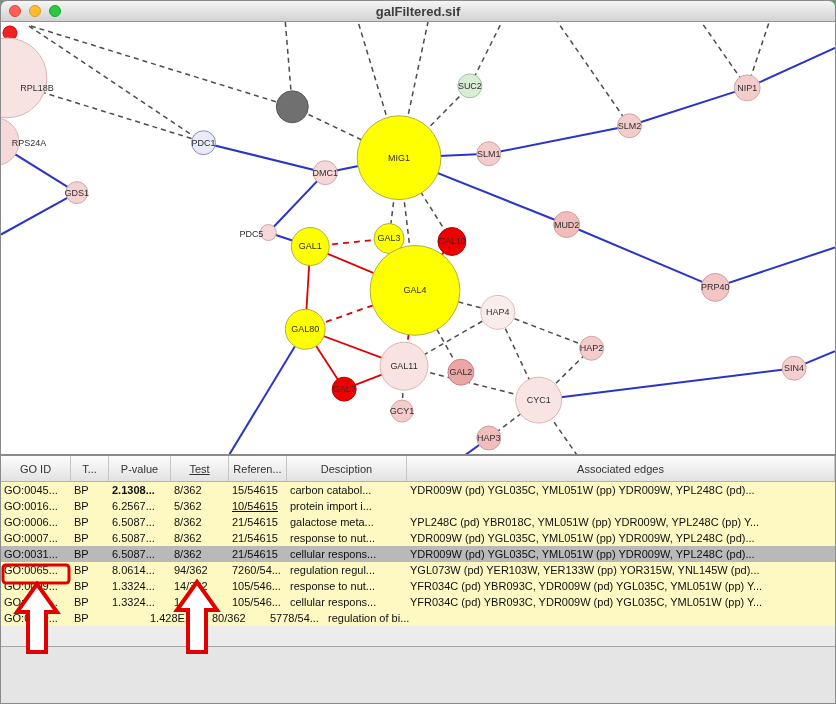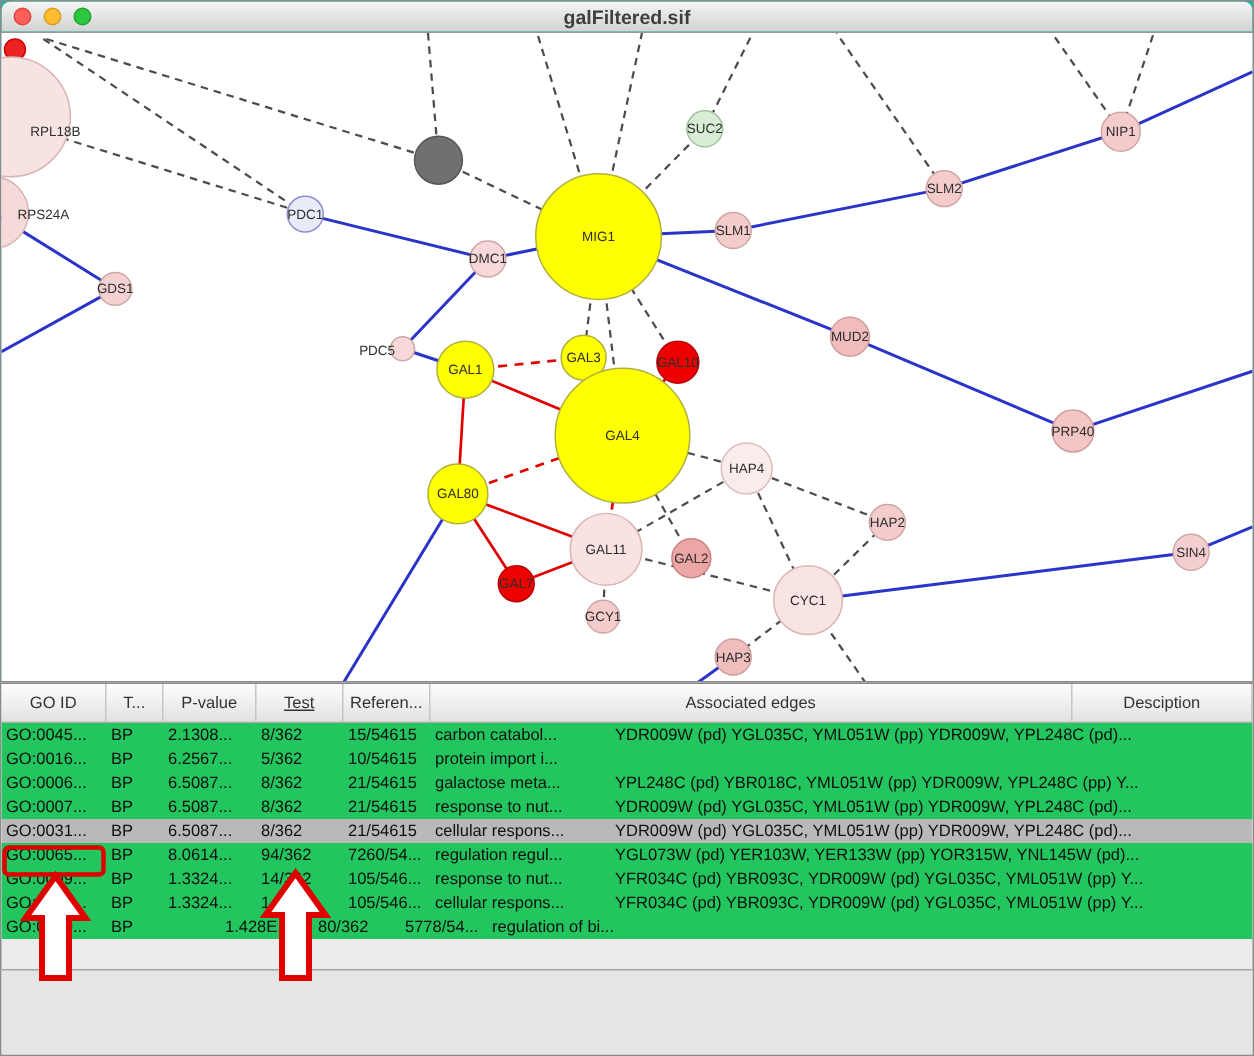--- a/index.html
+++ b/index.html
@@ -20,41 +20,41 @@
   .lights { position:absolute; left:8px; top:4px; display:flex; gap:8px; }
   .light { width:12px; height:12px; border-radius:50%; }
   .light.red    { background:#ff5f57; border:1px solid #df443c; }
   .light.yellow { background:#febc2e; border:1px solid #d69e1f; }
   .light.green  { background:#2bc840; border:1px solid #1da32f; }
   .light.inactive { background:#e2e2e2; border:1px solid #ababab; }
 
   
   #network-window {
     position:absolute; top:0; left:0; width:836px; height:455px;
-    border:1px solid #8a8a8a; background:#14b8a6;
+    border:1px solid #8a8a8a; background:#22c55e;
   }
   #graph-area { display:block; width:834px; height:432px; background:#ffffff; }
   .node-label { font-size:9px; fill:#2e2e2e; text-anchor:middle; }
 
   
   #noa-window {
     position:absolute; top:455px; left:0; width:836px; height:249px;
     border:1px solid #8a8a8a; background:#ececec;
   }
   #table-head {
     display:flex; height:26px;
     background:linear-gradient(#fdfdfd,#e2e2e2);
     border-bottom:1px solid #b2b2b2;
   }
   .hcell {
     font-size:11px; color:#333; display:flex; align-items:center; justify-content:center;
     border-right:1px solid #c6c6c6; overflow:hidden; white-space:nowrap;
   }
   #table-body { background:#fff; }
-  .trow { display:flex; height:16px; background:#22c55e; }
+  .trow { display:flex; height:16px; background:#fef9c3; }
   .trow.selected { background:#b9b9b9; }
   .tcell {
     font-size:11px; color:#101010; line-height:16px; padding-left:3px;
     overflow:hidden; white-space:nowrap;
   }
   #footer {
     position:absolute; bottom:0; left:0; right:0; height:57px;
     background:#e5e5e5; border-top:1px solid #a6a6a6;
   }
 
@@ -191,39 +191,39 @@
   </div>
 
   <div id="noa-window">
 
     <div id="table-head">
         <div class="hcell" style="width: 70px;">GO ID</div>
         <div class="hcell" style="width: 38px;">T...</div>
         <div class="hcell" style="width: 62px;">P-value</div>
         <div class="hcell" style="width: 58px; text-decoration: underline;">Test</div>
         <div class="hcell" style="width: 58px;">Referen...</div>
+        <div class="hcell" style="width: 120px;">Desciption</div>
         <div class="hcell" style="flex: 1 1 0%;">Associated edges</div>
-        <div class="hcell" style="width: 120px;">Desciption</div>
       </div>
     <div id="table-body">
         <div class="trow">
           <div class="tcell" style="width: 70px;">GO:0045...</div>
           <div class="tcell" style="width: 38px;">BP</div>
-          <div class="tcell" style="width: 62px;">2.1308...</div>
+          <div class="tcell" style="width: 62px; font-weight: bold;">2.1308...</div>
           <div class="tcell" style="width: 58px;">8/362</div>
           <div class="tcell" style="width: 58px;">15/54615</div>
           <div class="tcell" style="width: 120px;">carbon catabol...</div>
           <div class="tcell" style="flex: 1 1 0%;">YDR009W (pd) YGL035C, YML051W (pp) YDR009W, YPL248C (pd)...</div>
         </div>
         <div class="trow">
           <div class="tcell" style="width: 70px;">GO:0016...</div>
           <div class="tcell" style="width: 38px;">BP</div>
           <div class="tcell" style="width: 62px;">6.2567...</div>
           <div class="tcell" style="width: 58px;">5/362</div>
-          <div class="tcell" style="width: 58px;">10/54615</div>
+          <div class="tcell" style="width: 58px; text-decoration: underline;">10/54615</div>
           <div class="tcell" style="width: 120px;">protein import i...</div>
         </div>
         <div class="trow">
           <div class="tcell" style="width: 70px;">GO:0006...</div>
           <div class="tcell" style="width: 38px;">BP</div>
           <div class="tcell" style="width: 62px;">6.5087...</div>
           <div class="tcell" style="width: 58px;">8/362</div>
           <div class="tcell" style="width: 58px;">21/54615</div>
           <div class="tcell" style="width: 120px;">galactose meta...</div>
           <div class="tcell" style="flex: 1 1 0%;">YPL248C (pd) YBR018C, YML051W (pp) YDR009W, YPL248C (pp) Y...</div>

